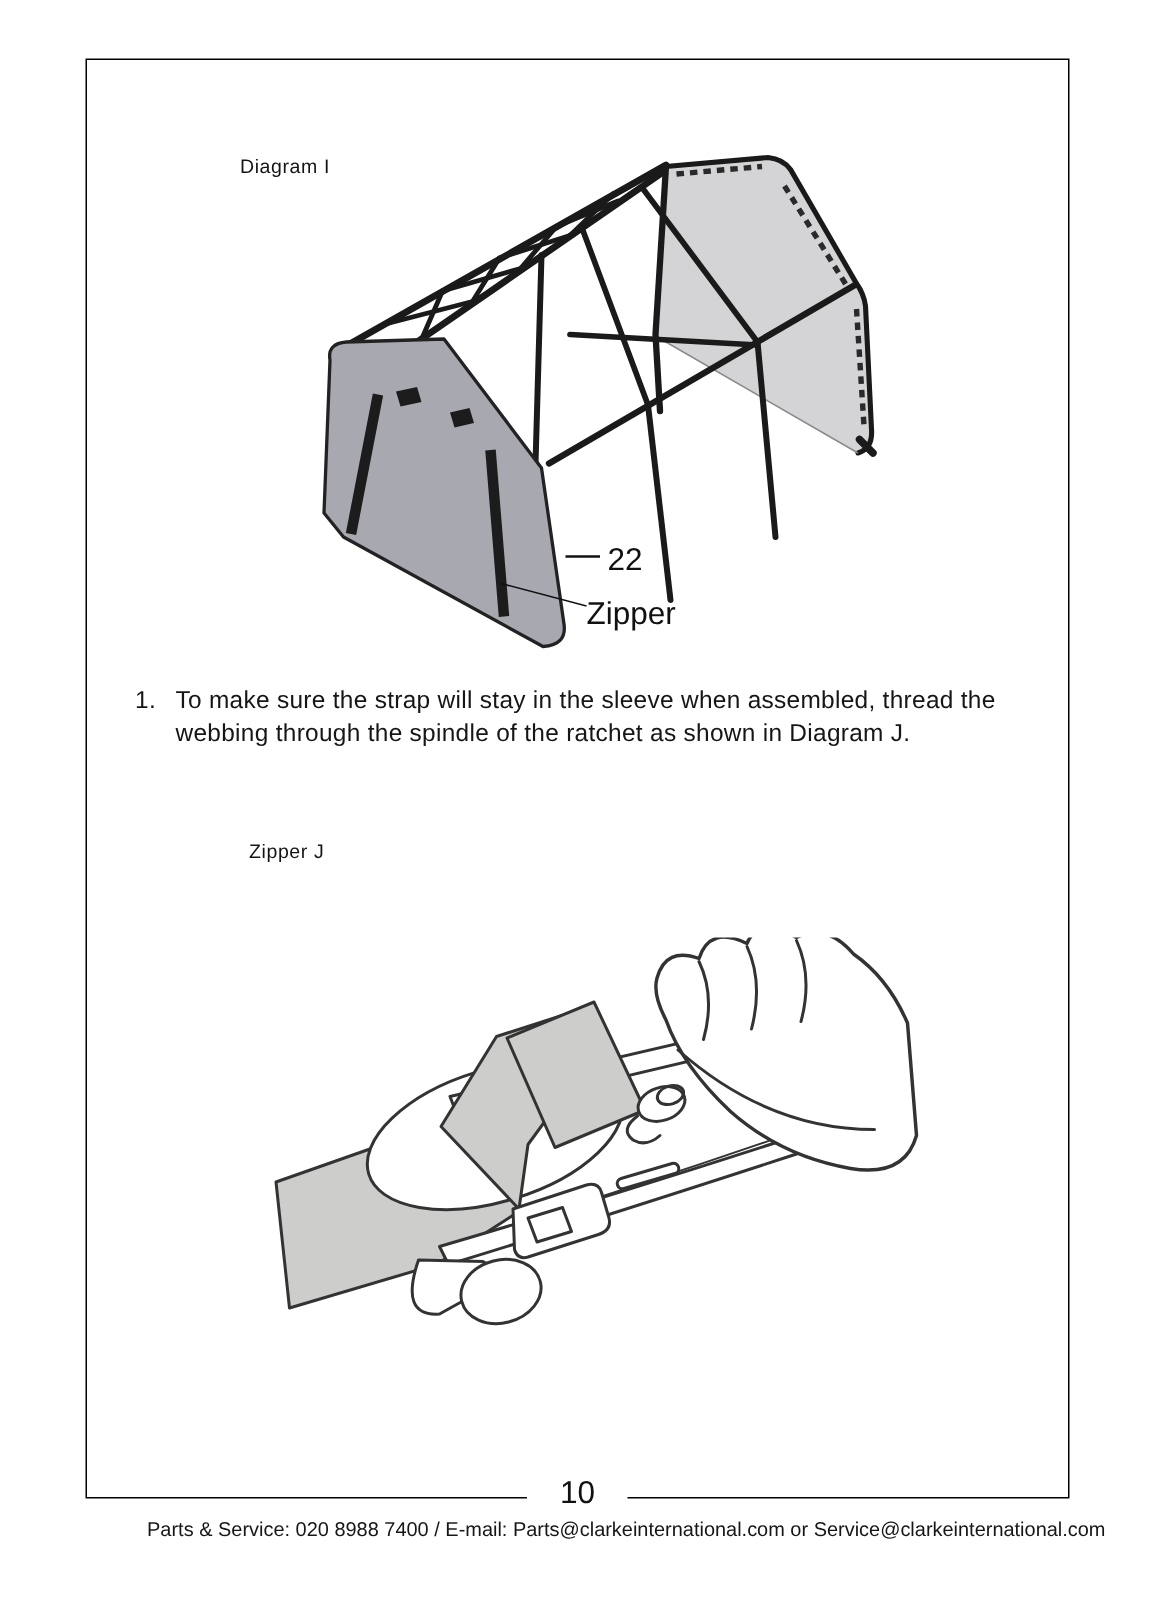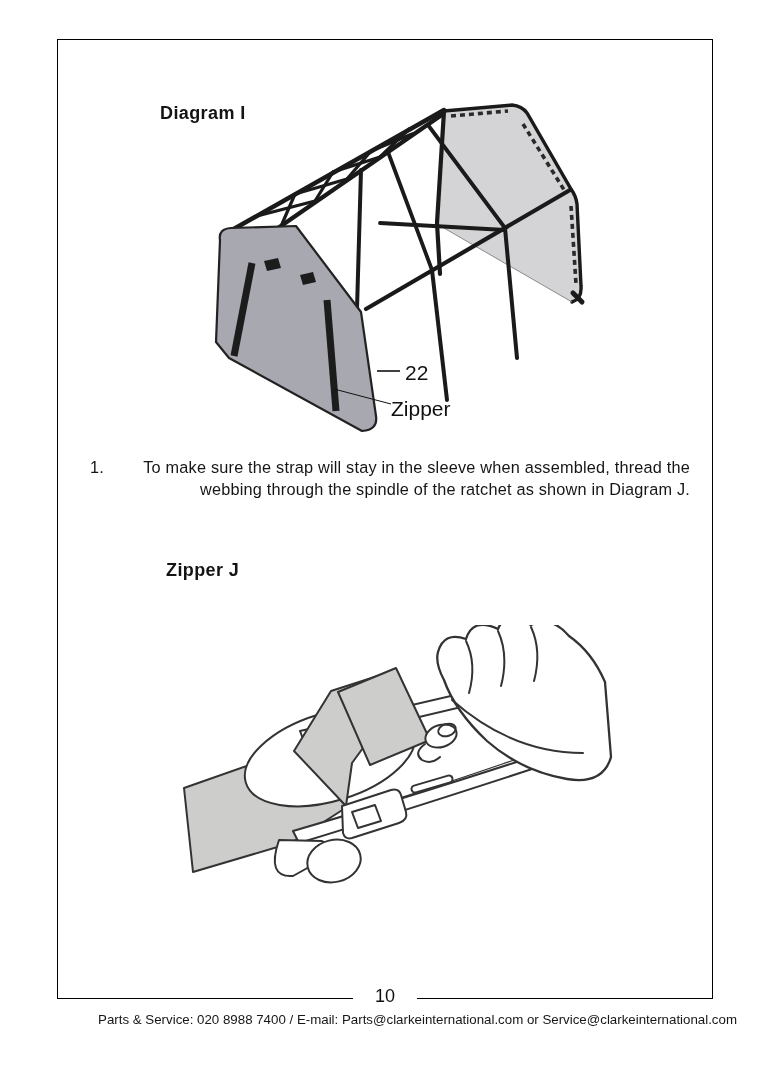--- a/index.html
+++ b/index.html
@@ -5,37 +5,37 @@
   html,body{margin:0;padding:0;}
   body{
     width:766px;height:1078px;position:relative;background:#ffffff;
     font-family:"Liberation Sans", sans-serif;color:#111;overflow:hidden;
   }
   .page-border{
     position:absolute;left:57px;top:39px;width:656px;height:960px;
     border:1.6px solid #000;box-sizing:border-box;background:#fff;
   }
   .diagram-title{
-    position:absolute;font-size:18px;letter-spacing:.4px;color:#141414;font-weight:bold;
+    position:absolute;font-size:13px;letter-spacing:.4px;color:#141414;
   }
   #diagram-i-title{left:160px;top:103px;}
   #diagram-j-title{left:166px;top:560px;}
   .illustration{position:absolute;}
   #tent-svg{left:180px;top:95px;}
   #ratchet-svg{left:170px;top:625px;}
   .instruction{
     position:absolute;left:90px;top:456px;width:600px;
     display:flex;font-size:16.3px;line-height:22px;color:#161616;
     letter-spacing:.2px;
   }
   .instruction .num{flex:0 0 27px;}
-  .instruction .txt{flex:1;text-align:right;}
+  .instruction .txt{flex:1;}
   .page-number{
     position:absolute;left:385px;top:996px;transform:translate(-50%,-50%);
-    background:#fff;padding:0 22px;font-size:18px;color:#111;
+    background:#fff;padding:0 22px;font-size:21px;color:#111;
   }
   .footer{
     position:absolute;left:57px;top:1012px;width:680px;
     font-size:13.3px;color:#161616;white-space:nowrap;text-align:right;
   }
   svg text{font-family:"Liberation Sans", sans-serif;fill:#111;}
 </style>
 </head>
 <body>
 

